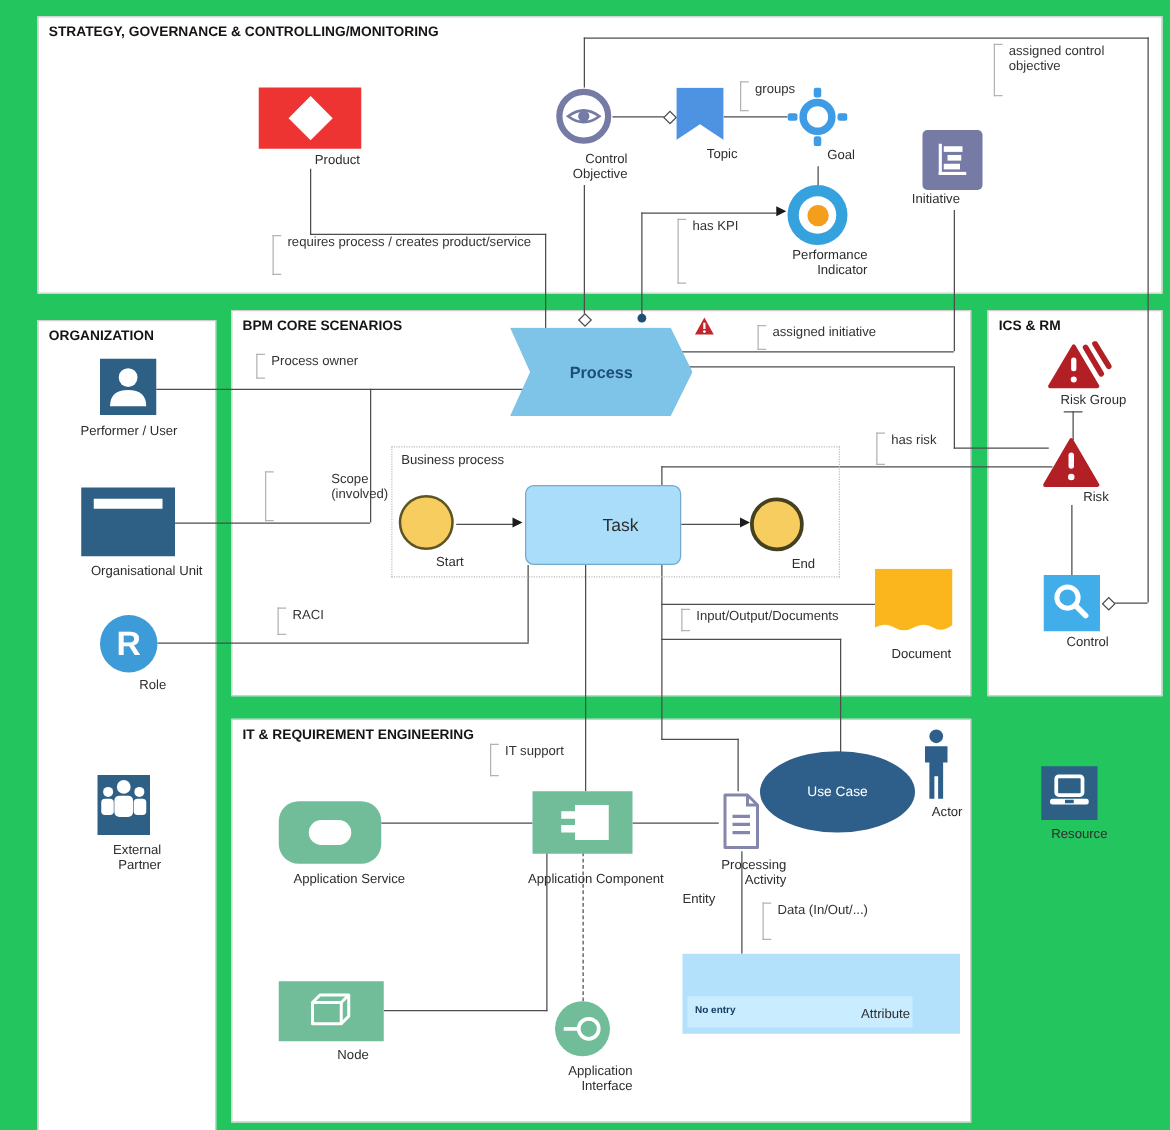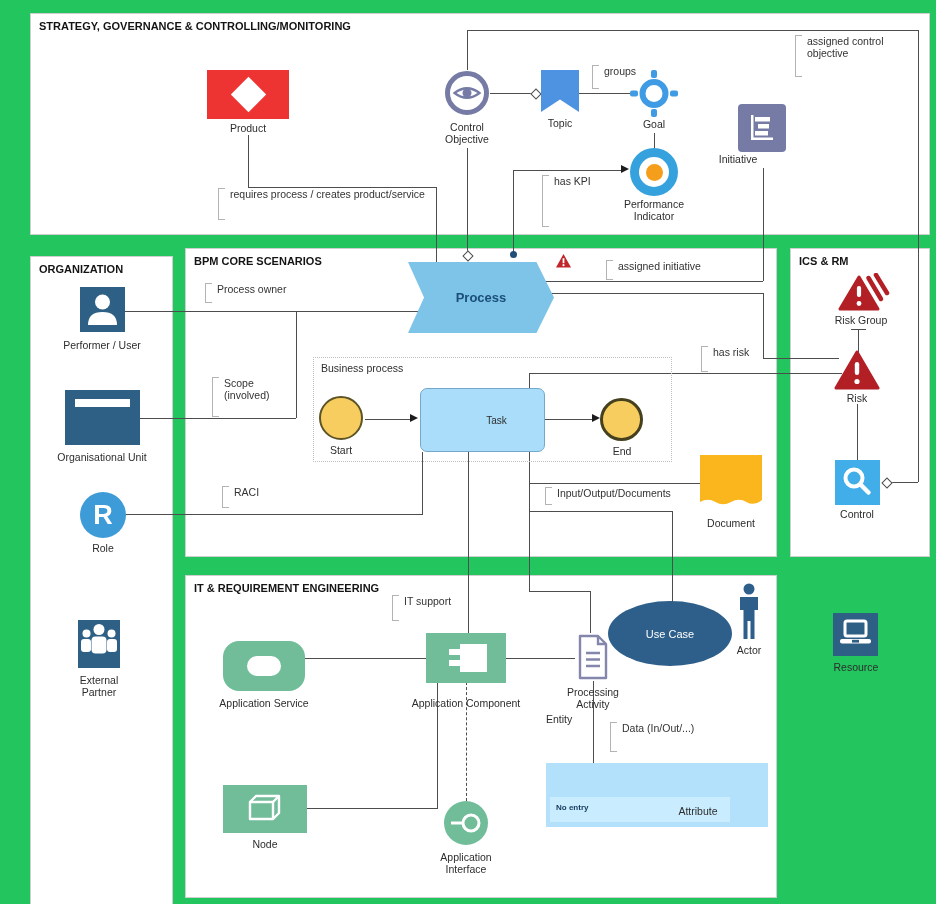--- a/index.html
+++ b/index.html
@@ -3,36 +3,36 @@
 <meta charset="utf-8">
 <style>
   html,body{margin:0;padding:0;background:#fff;}
   .canvas{position:relative;width:936px;height:904px;background:#22c55e;overflow:hidden;
           font-family:"Liberation Sans",sans-serif;}
   .lane{position:absolute;border:1px solid #cfcfcf;background:#fff;box-sizing:border-box;}
   .lane-title{position:absolute;top:6px;left:8px;font-size:11px;font-weight:bold;color:#141414;white-space:nowrap;}
   .ln{position:absolute;background:#4d4d4d;}
   .lnd{position:absolute;width:0;border-left:1.5px dashed #4d4d4d;}
   .shape{position:absolute;}
-  .nlabel{position:absolute;font-size:10.5px;line-height:1.18;color:#2d2d2d;text-align:center;}
+  .nlabel{position:absolute;font-size:10.5px;line-height:1.18;color:#2d2d2d;text-align:right;}
   .llabel{position:absolute;font-size:10.5px;color:#2d2d2d;text-align:left;}
   .elabel{position:absolute;display:flex;align-items:flex-start;font-size:10.5px;color:#333;}
   .bk{flex:0 0 7px;width:7px;border:1px solid #b3b3b3;border-right:none;margin-right:5px;box-sizing:border-box;}
   .arrow-r{position:absolute;width:0;height:0;border-top:4.5px solid transparent;border-bottom:4.5px solid transparent;border-left:8px solid #1c1c1c;}
   .odiamond{position:absolute;width:6px;height:6px;background:#fff;border:1px solid #4d4d4d;transform:rotate(45deg);}
   .fdot{position:absolute;width:7px;height:7px;border-radius:50%;background:#1f4e79;}
   .sq-dark{background:#2E6086;display:flex;align-items:center;justify-content:center;}
   .green{background:#71BD99;display:flex;align-items:center;justify-content:center;}
   .circle{border-radius:50%;display:flex;align-items:center;justify-content:center;}
   .bpbox{position:absolute;border:1px dotted #bfbfbf;}
   .process-shape{position:absolute;background:#7EC3E8;display:flex;align-items:center;justify-content:center;
     clip-path:polygon(0% 0%,88% 0%,100% 50%,88% 100%,0% 100%,11% 50%);
     font-size:13px;font-weight:bold;color:#1b4e79;}
   .task{position:absolute;background:#A9DDF9;border:1.5px solid #74a9cc;border-radius:7px;
-    display:flex;align-items:center;justify-content:center;font-size:10px;color:#2d2d2d;box-sizing:border-box;padding-left:28px;}
+    display:flex;align-items:center;justify-content:center;font-size:14px;color:#2d2d2d;box-sizing:border-box;padding-left:28px;}
   .event{position:absolute;background:#F8CD5F;border-radius:50%;box-sizing:border-box;}
   .usecase{position:absolute;background:#2E5E8A;border-radius:50%;display:flex;align-items:center;justify-content:center;
     color:#fff;font-size:11px;}
   .entity-outer{position:absolute;background:#B3E0FA;}
   .entity-inner{position:absolute;background:#C9ECFE;}
   .noentry{position:absolute;font-size:8px;font-weight:bold;color:#143a5e;}
 </style>
 </head>
 <body>
 
@@ -333,21 +333,21 @@
   <div class="elabel" style="left:701px;top:346px;">
     <span class="bk" style="height:26px;"></span>
       <span>has risk</span>
   </div>
   <div class="elabel" style="left:205px;top:283px;">
     <span class="bk" style="height:20px;"></span>
       <span>Process owner</span>
   </div>
   <div class="elabel" style="left:212px;top:377px;">
     <span class="bk" style="height:40px;"></span>
-      <span style="width:52px;">Scope (involved)</span>
+      <span style="width:52px;margin-left:41px;">Scope (involved)</span>
   </div>
   <div class="elabel" style="left:222px;top:486px;">
     <span class="bk" style="height:22px;"></span>
       <span>RACI</span>
   </div>
   <div class="elabel" style="left:545px;top:487px;">
     <span class="bk" style="height:18px;"></span>
       <span>Input/Output/Documents</span>
   </div>
   <div class="elabel" style="left:392px;top:595px;">

